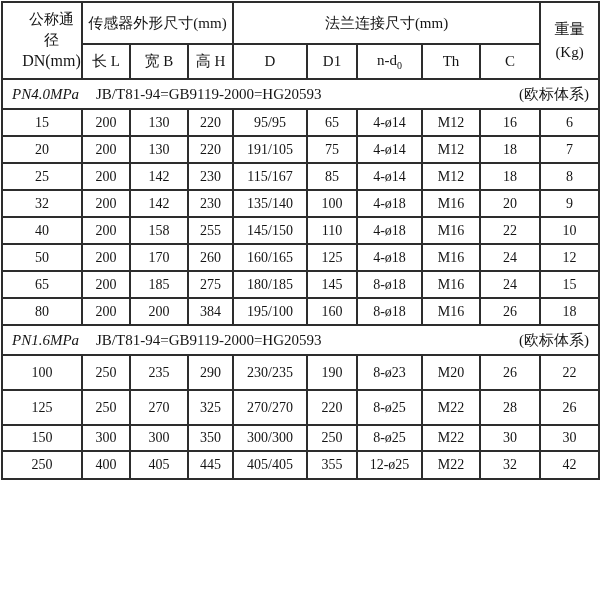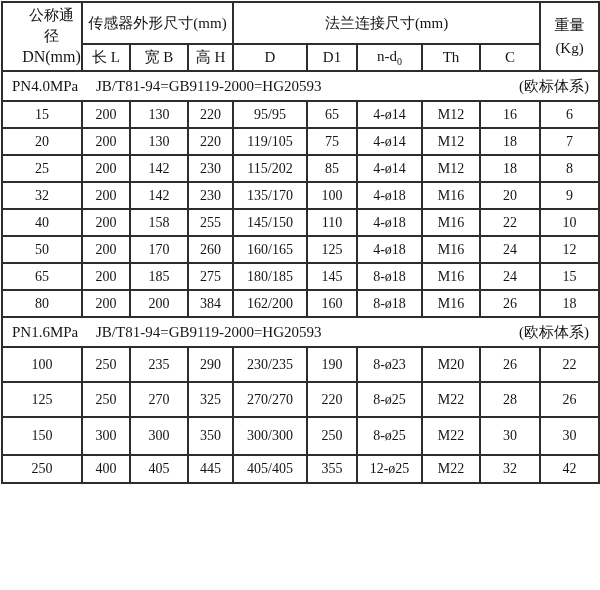--- a/index.html
+++ b/index.html
@@ -6,30 +6,30 @@
   body{width:600px;height:590px;overflow:hidden;
        font-family:"Liberation Serif","DejaVu Serif",serif;color:#141414;}
   table{border-collapse:collapse;table-layout:fixed;width:597px;margin:1px;}
   th,td{border:2px solid #2d2d2d;text-align:center;vertical-align:middle;
         font-weight:normal;padding:0;font-size:15px;overflow:hidden;}
   thead th{font-size:15px;}
   .dn-cell div{line-height:1.35;margin-left:19px;}
   .dn-sub{font-size:16px;font-family:"Liberation Serif","DejaVu Serif",serif;}
   .wt-cell div{line-height:1.5;text-align:center;}
   tr.h1{height:42px;}
-  tr.h2{height:27px;}
+  tr.h2{height:35px;}
   tr.r-sec{height:30px;}
   tr.r-def{height:27px;border-radius:15px;}
   tr.r-s2-0,tr.r-s2-1{height:35px;}
-  tr.r-s2-2{height:38px;}
+  tr.r-s2-2{height:26px;}
   tr.r-s2-3{height:28px;}
   td.data{font-size:14px;}
   td.section{text-align:left;}
   .sec-flex{display:flex;align-items:center;padding:0 9px;}
-  .sec-press{width:84px;flex:0 0 auto;}
+  .sec-press{width:84px;flex:0 0 auto;font-style:italic;}
   .sec-std{flex:0 0 auto;}
   .sec-note{margin-left:auto;}
   sub{font-size:10px;}
 </style>
 </head>
 <body>
 
 <table>
   <colgroup>
     <col style="width:80px">
@@ -87,45 +87,45 @@
         <td class="data">4-ø14</td>
         <td class="data">M12</td>
         <td class="data">16</td>
         <td class="data">6</td>
       </tr>
       <tr class="r-def">
         <td class="data">20</td>
         <td class="data">200</td>
         <td class="data">130</td>
         <td class="data">220</td>
-        <td class="data">119/105</td>
+        <td class="data">191/105</td>
         <td class="data">75</td>
         <td class="data">4-ø14</td>
         <td class="data">M12</td>
         <td class="data">18</td>
         <td class="data">7</td>
       </tr>
       <tr class="r-def">
         <td class="data">25</td>
         <td class="data">200</td>
         <td class="data">142</td>
         <td class="data">230</td>
-        <td class="data">115/202</td>
+        <td class="data">115/167</td>
         <td class="data">85</td>
         <td class="data">4-ø14</td>
         <td class="data">M12</td>
         <td class="data">18</td>
         <td class="data">8</td>
       </tr>
       <tr class="r-def">
         <td class="data">32</td>
         <td class="data">200</td>
         <td class="data">142</td>
         <td class="data">230</td>
-        <td class="data">135/170</td>
+        <td class="data">135/140</td>
         <td class="data">100</td>
         <td class="data">4-ø18</td>
         <td class="data">M16</td>
         <td class="data">20</td>
         <td class="data">9</td>
       </tr>
       <tr class="r-def">
         <td class="data">40</td>
         <td class="data">200</td>
         <td class="data">158</td>
@@ -159,21 +159,21 @@
         <td class="data">8-ø18</td>
         <td class="data">M16</td>
         <td class="data">24</td>
         <td class="data">15</td>
       </tr>
       <tr class="r-def">
         <td class="data">80</td>
         <td class="data">200</td>
         <td class="data">200</td>
         <td class="data">384</td>
-        <td class="data">162/200</td>
+        <td class="data">195/100</td>
         <td class="data">160</td>
         <td class="data">8-ø18</td>
         <td class="data">M16</td>
         <td class="data">26</td>
         <td class="data">18</td>
       </tr>
       <tr class="r-sec">
         <td colspan="10" class="section">
           <div class="sec-flex">
             <span class="sec-press">PN1.6MPa</span>

